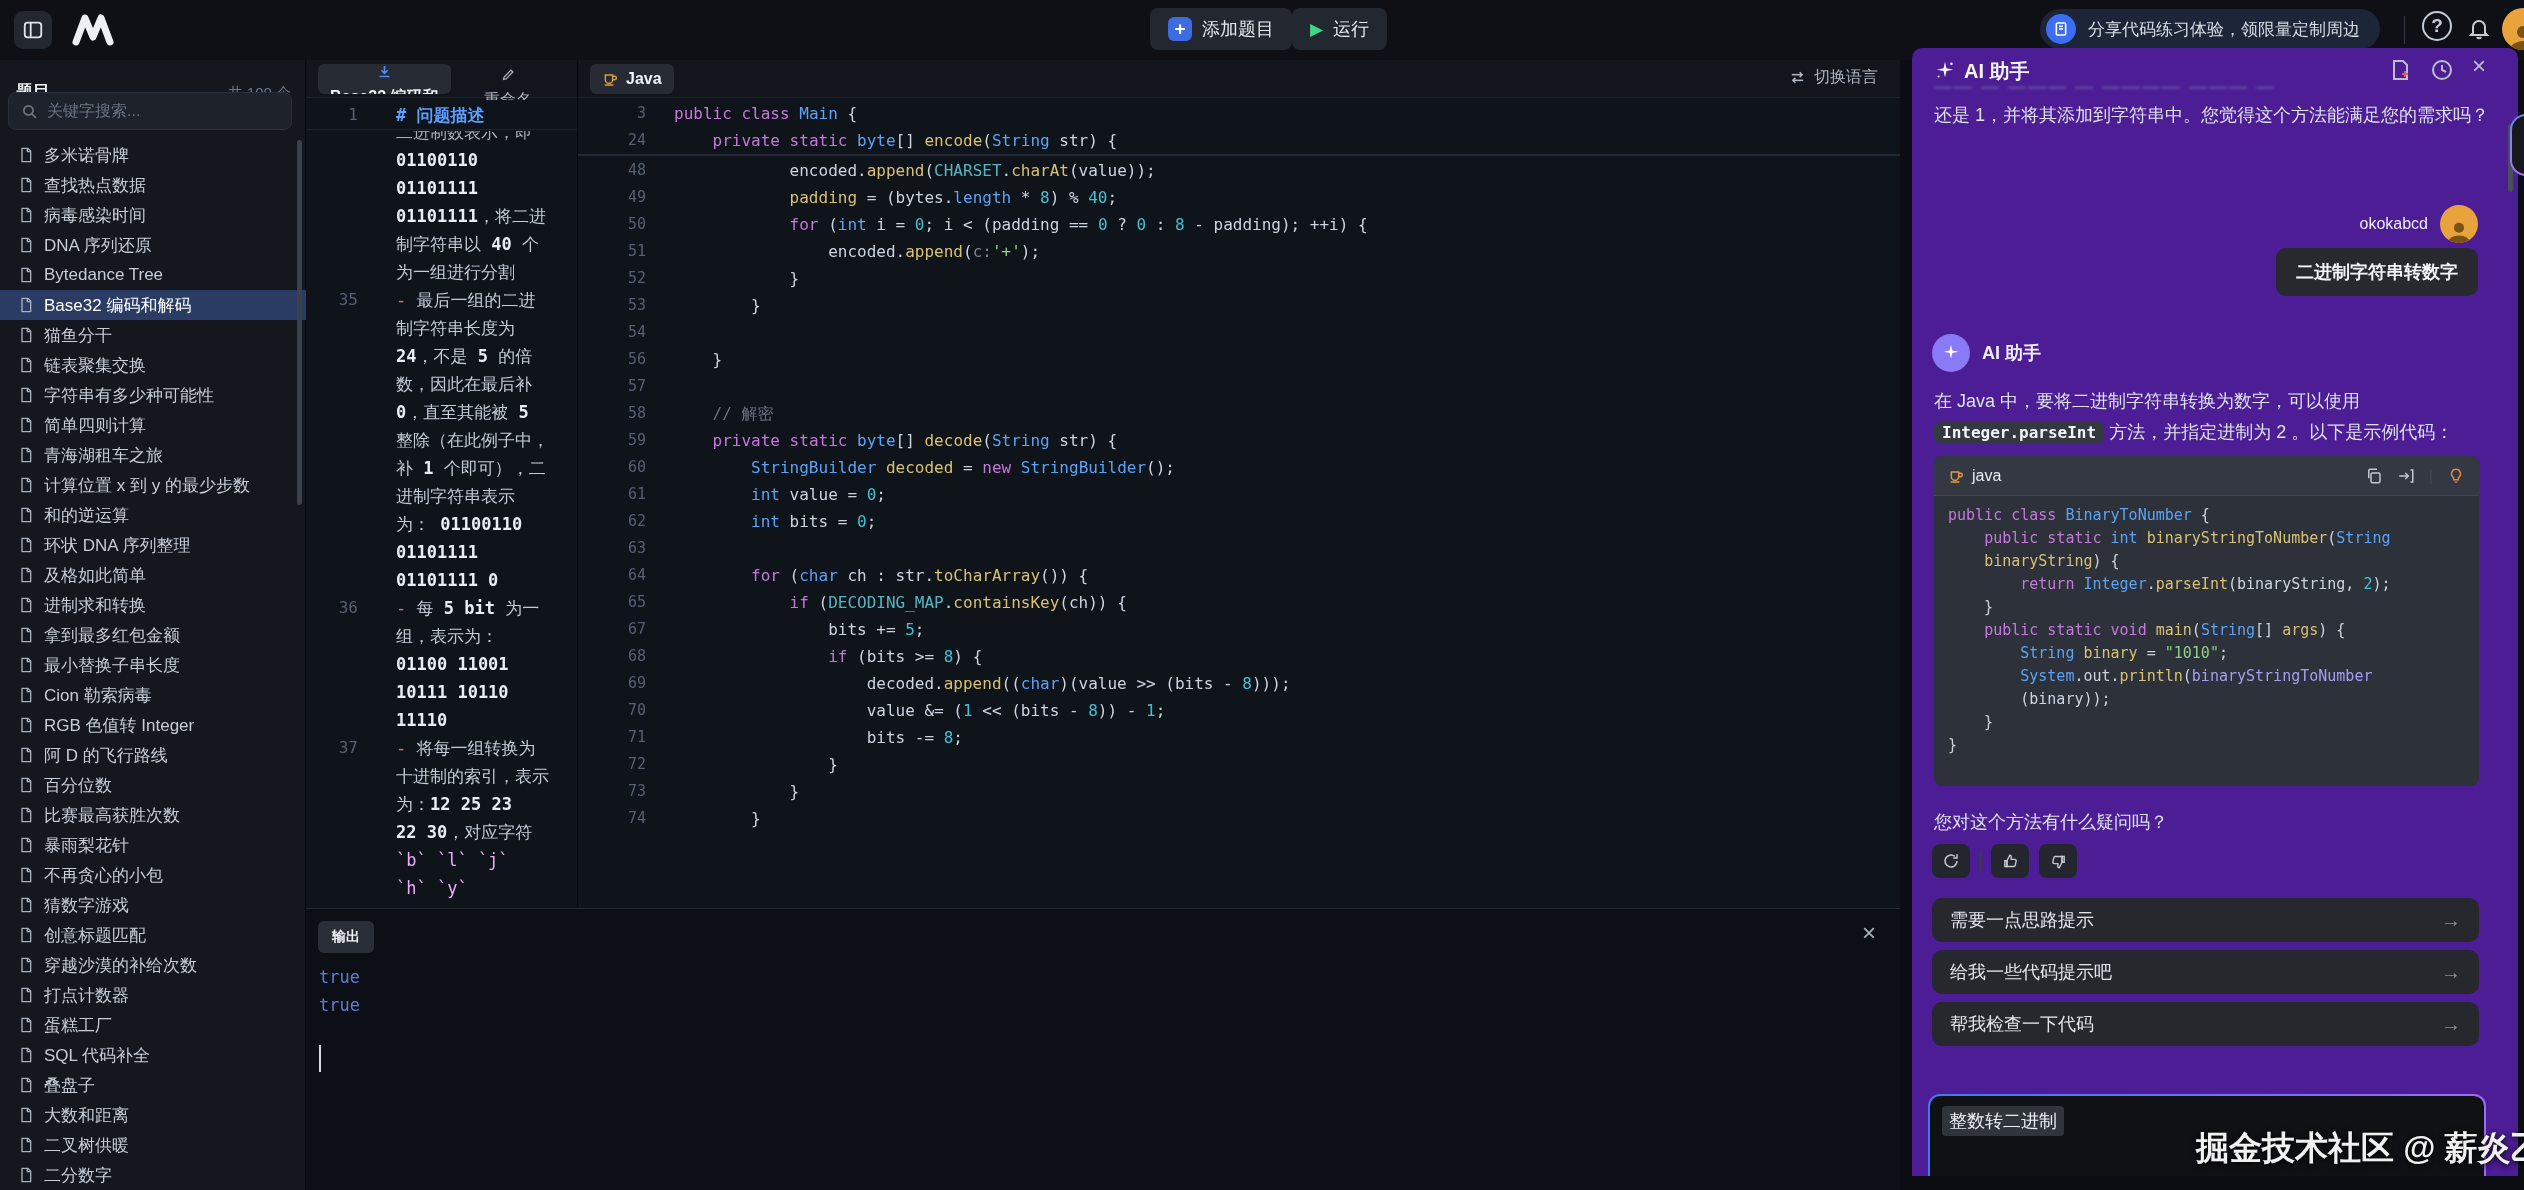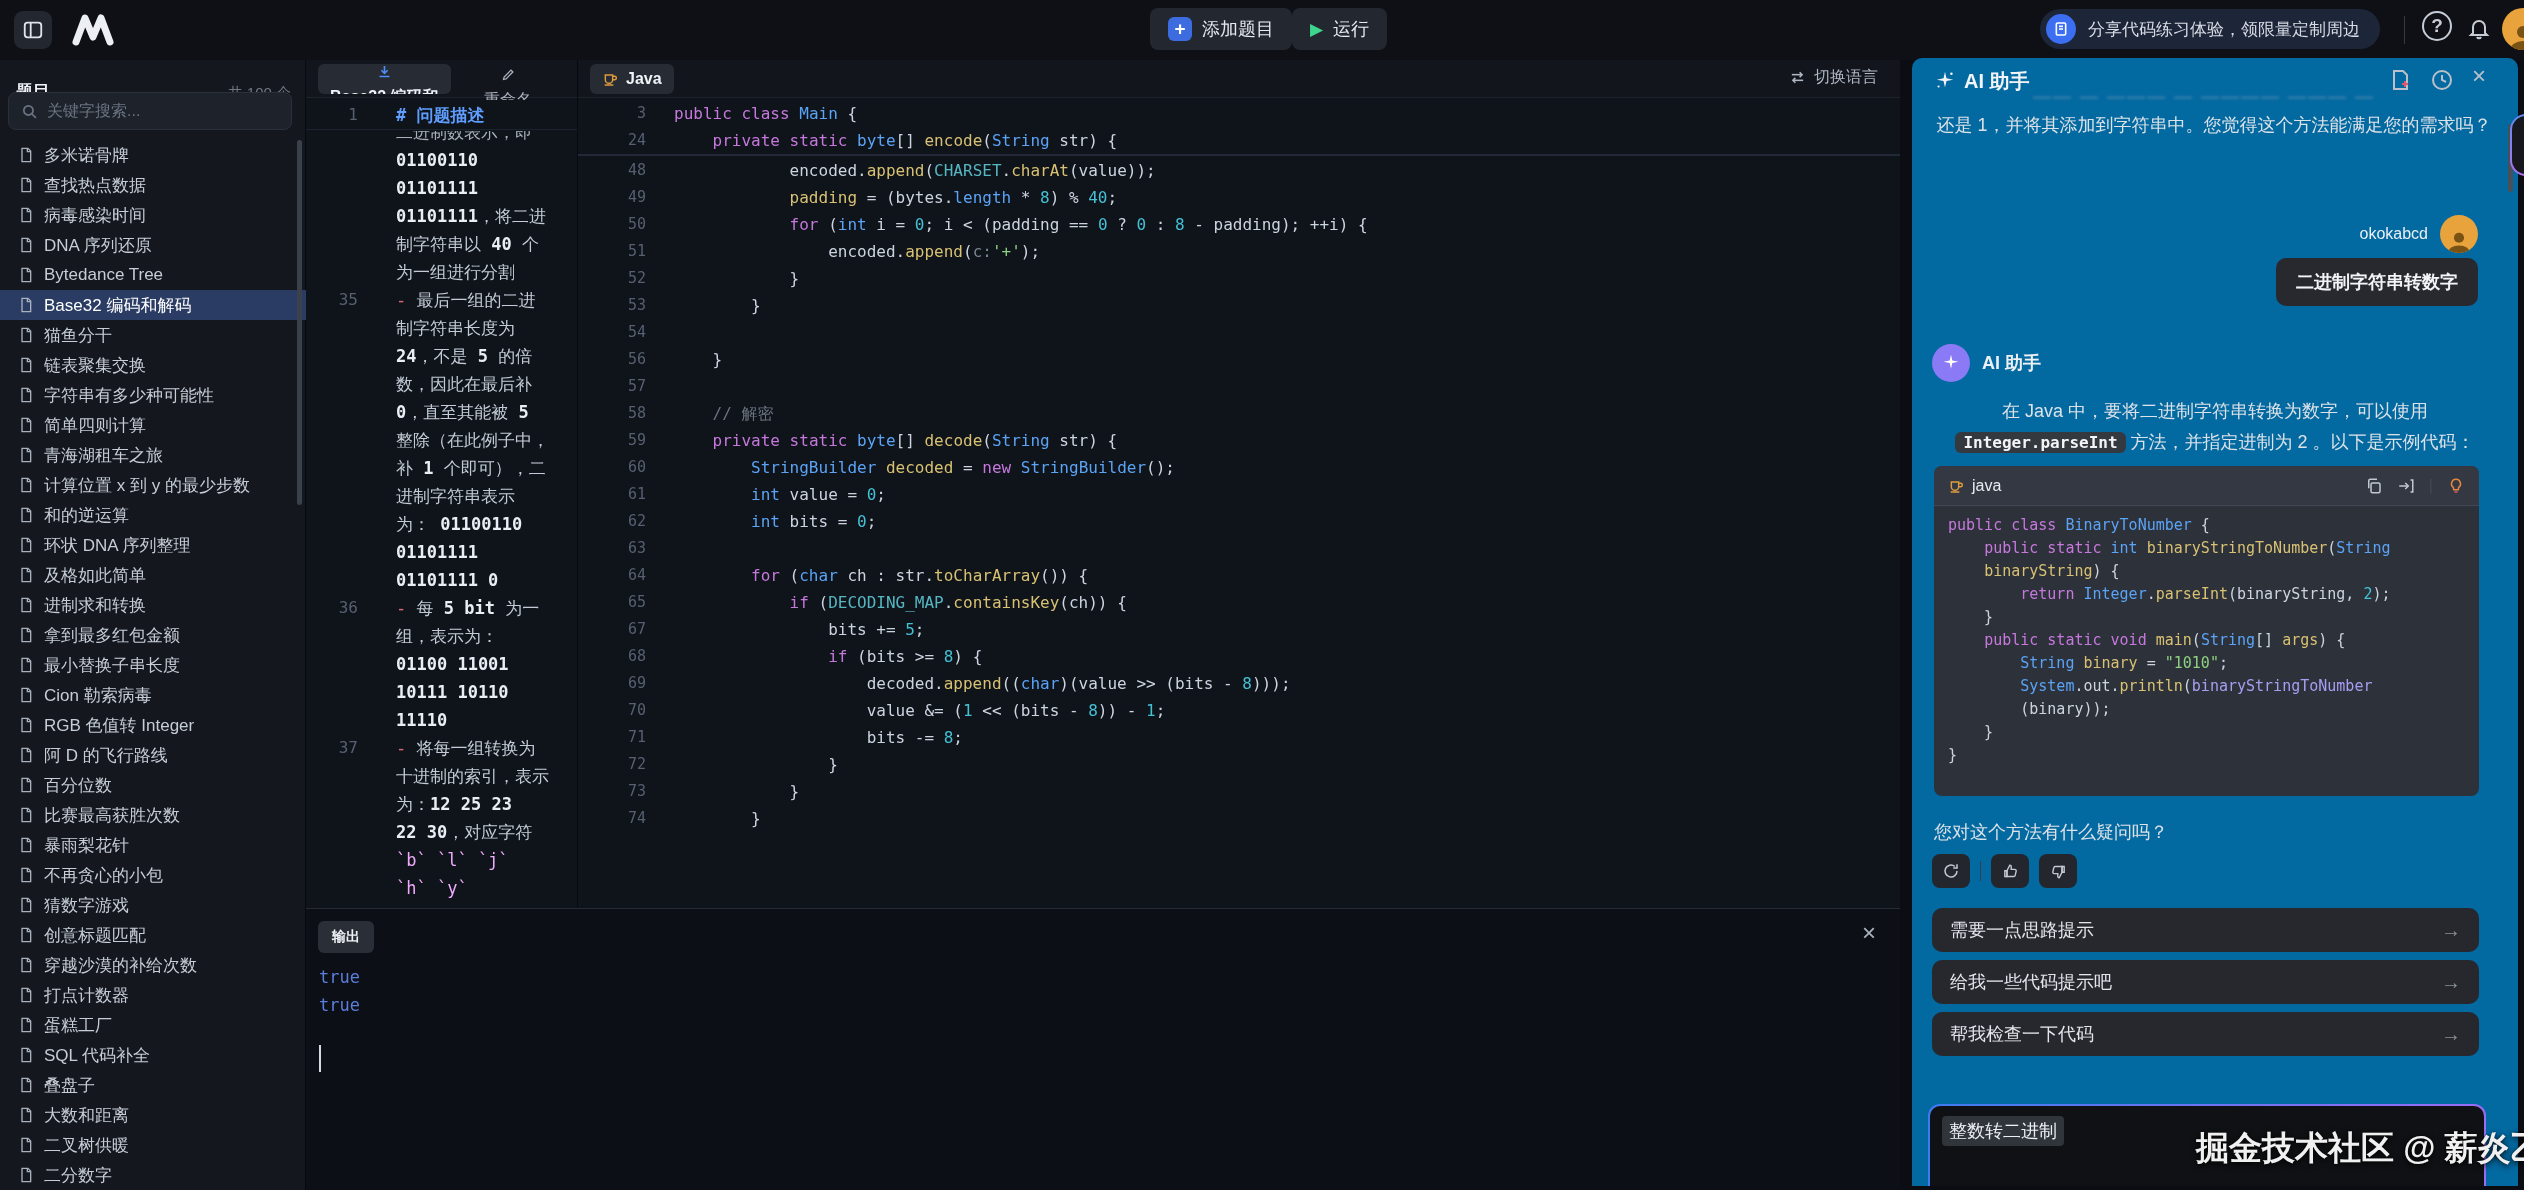--- a/index.html
+++ b/index.html
@@ -88,22 +88,22 @@
   
   #output-panel { position:absolute; left:306px; top:908px; width:1594px; height:282px;
     background:#0c0f15; border-top:1px solid #262b33; }
   #output-tab { position:absolute; left:12px; top:12px; height:32px; background:#2a2f37; border-radius:6px;
     display:flex; align-items:center; padding:0 14px; font-size:14px; font-weight:bold; color:#f0f3f7; }
   #output-close { position:absolute; right:24px; top:10px; font-size:24px; color:#aab2bd; }
   #output-lines { position:absolute; left:13px; top:54px; font-size:17px; line-height:28px; }
   #output-cursor { position:absolute; left:13px; top:136px; width:2px; height:27px; background:#d5dbe3; }
 
   
-  #ai-panel { position:absolute; left:1912px; top:58px; width:606px; height:1128px; background:#0369a1;
-    border-radius:10px 10px 0 0; overflow:hidden;text-align:center; }
+  #ai-panel { position:absolute; left:1912px; top:48px; width:606px; height:1128px; background:#4c1d95;
+    border-radius:10px 10px 0 0; overflow:hidden; }
   #ai-head { position:absolute; left:0; top:0; width:100%; height:44px; }
   #ai-title { position:absolute; left:52px; top:10px; font-size:20px; font-weight:bold; color:#f2f4f7; }
   .ai-hicon { position:absolute; top:10px; color:#b9c0ca; }
   #clipped-line { position:absolute; left:22px; top:34px; width:540px; height:16px; overflow:hidden;
     filter:blur(1.5px); opacity:.55; font-size:18px; color:#aeb6c0; }
   #clipped-line span { display:block; margin-top:-6px; letter-spacing:2px; }
   #ai-msg-tail { position:absolute; left:22px; top:54px; width:560px; font-size:18px; line-height:27px; color:#dde2e8; }
   #user-row { position:absolute; right:40px; top:157px; height:38px; display:flex; align-items:center; gap:12px; }
   #user-name { font-size:16px; color:#eceff3; }
   .avatar-orange { width:38px; height:38px; border-radius:50%; background:#e8a33d; overflow:hidden;

